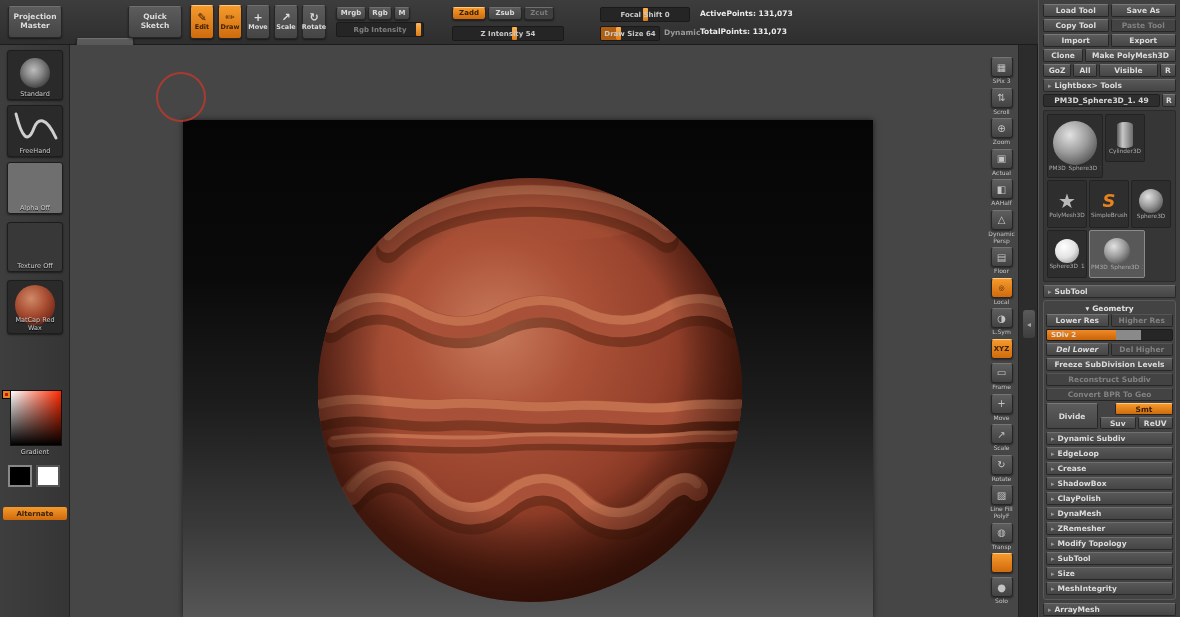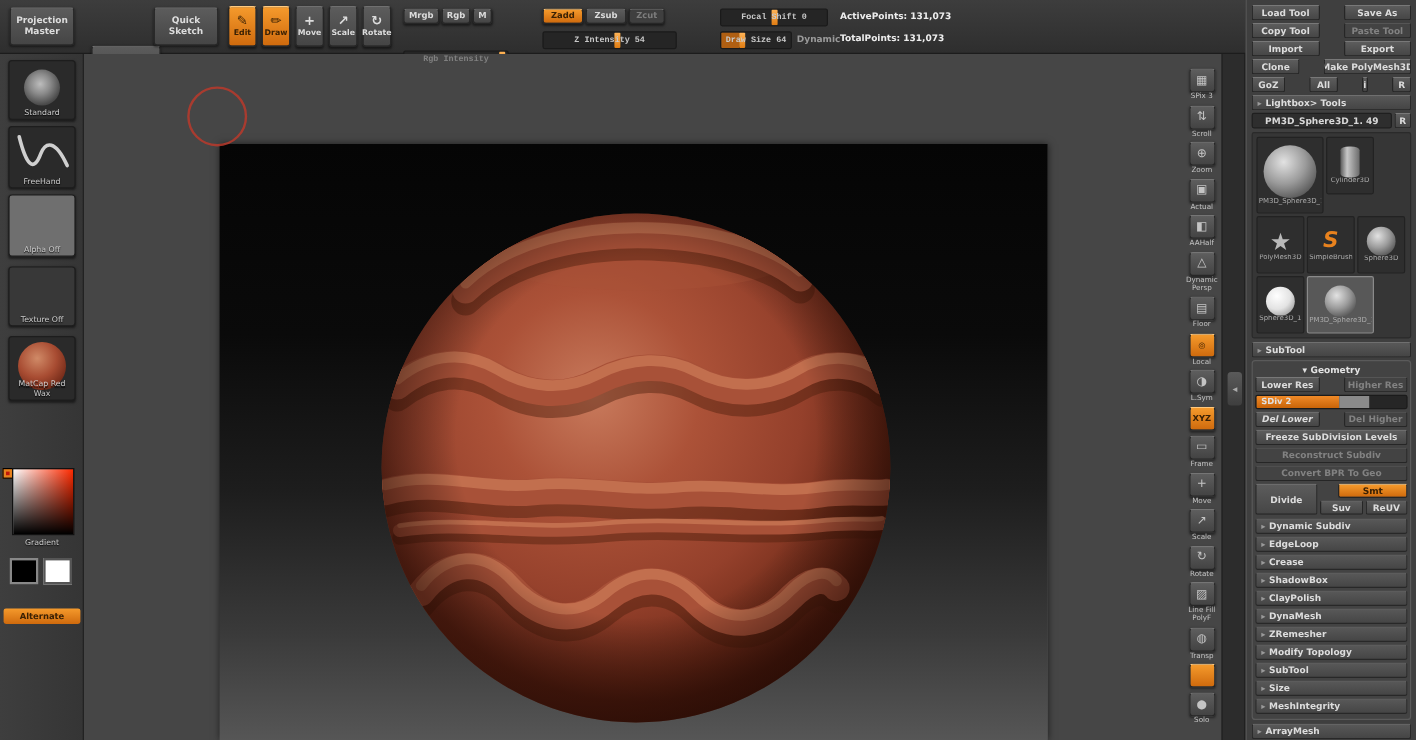--- a/index.html
+++ b/index.html
@@ -16,21 +16,21 @@
     box-shadow:0 1px 2px rgba(0,0,0,.5); cursor:pointer; line-height:1.15; }
   .tool-btn { width:24px; height:34px; flex-direction:column; gap:1px; font-size:6.5px; }
   .tool-btn .ticon { font-size:11px; line-height:11px; }
   .tool-btn.on { background:linear-gradient(#f59a2c,#cf6a0d); color:#3a2104;
     border-top-color:#ffc97e; }
   .minibtn { height:13px; font-size:7px; }
   .minibtn.on { background:linear-gradient(#f59a2c,#cf6a0d); color:#3a2104; border-top-color:#ffc97e;}
   .minibtn.dim { color:#7d7d7d; background:#3f3f3f; }
   .tslider { position:absolute; height:15px; background:#252525; border:1px solid #1a1a1a;
     border-radius:2px; color:#c9c9c9; font-size:7px; font-weight:bold;
-    display:flex; align-items:center; justify-content:center; overflow:hidden;font-family:Liberation Mono, monospace; }
+    display:flex; align-items:center; justify-content:center; overflow:hidden; }
   .tslider.dimtxt { color:#808080; }
   .tslider .fill { position:absolute; left:0; top:0; bottom:0; background:#b05f12; }
   .tslider .handle { position:absolute; top:0; bottom:0; width:5px;
     background:linear-gradient(#ffb457,#e07c12); border-radius:1px; }
   .tslider .txt { position:relative; z-index:2; }
   .points { position:absolute; color:#ededed; font-size:7.5px; font-weight:bold; }
   #top-divider-handle { position:absolute; left:225px; top:45px; width:28px; height:6px;
     background:linear-gradient(#6a6a6a,#4a4a4a); border-radius:0 0 3px 3px; }
 
   
@@ -94,21 +94,21 @@
   
   #divider { position:absolute; left:1018px; top:45px; width:20px; height:572px;
     background:#2c2c2c; border-left:1px solid #222; border-right:1px solid #1a1a1a; }
   #divider-handle { position:absolute; left:4px; top:265px; width:12px; height:28px;
     background:linear-gradient(#5a5a5a,#3e3e3e); border-radius:3px; color:#aaa;
     font-size:8px; display:flex; align-items:center; justify-content:center; cursor:ew-resize; }
 
   
   #tool-panel { position:absolute; left:1038px; top:0; width:142px; height:617px;
     background:#3f3f3f; border-left:1px solid #555; padding:4px 4px 0 4px; overflow:hidden; }
-  .prow { display:flex; gap:20px; margin-bottom:2px; }
+  .prow { display:flex; gap:2px; margin-bottom:2px; }
   .pbtn { height:13px; background:linear-gradient(#5c5c5c,#464646);
     border:1px solid #262626; border-top-color:#787878; border-radius:2px; color:#dcdcdc;
     font-size:7.5px; font-weight:bold; display:flex; align-items:center; justify-content:center;
     cursor:pointer; white-space:nowrap; overflow:hidden; }
   .pbtn.dim { color:#828282; background:#434343; border-top-color:#555; }
   .pbtn.orange { background:linear-gradient(#f59a2c,#cf6a0d); color:#3a2104; border-top-color:#ffc97e; }
   .palette-bar { height:13px; background:linear-gradient(#585858,#454545);
     border:1px solid #282828; border-top-color:#6f6f6f; border-radius:2px;
     color:#ddd; font-size:7.5px; font-weight:bold; display:flex; align-items:center;
     padding-left:4px; gap:3px; margin-bottom:2px; cursor:pointer; }
@@ -175,21 +175,21 @@
     <span>Scale</span>
   </div>
   <div class="tbtn tool-btn" style="left:302px;top:5px;">
     <span class="ticon">↻</span>
     <span>Rotate</span>
   </div>
 
   <div class="tbtn minibtn" style="left:336px;top:7px;width:30px;">Mrgb</div>
   <div class="tbtn minibtn" style="left:368px;top:7px;width:24px;">Rgb</div>
   <div class="tbtn minibtn" style="left:394px;top:7px;width:16px;">M</div>
-  <div class="tslider dimtxt" style="left:336px;top:42px;width:88px;">
+  <div class="tslider dimtxt" style="left:336px;top:22px;width:88px;">
     <span class="handle" style="right:2px;"></span>
     <span class="txt">Rgb Intensity</span>
   </div>
 
   <div class="tbtn minibtn on" style="left:452px;top:7px;width:34px;">Zadd</div>
   <div class="tbtn minibtn" style="left:488px;top:7px;width:34px;">Zsub</div>
   <div class="tbtn minibtn dim" style="left:524px;top:7px;width:30px;">Zcut</div>
   <div class="tslider" style="left:452px;top:26px;width:112px;">
     <span class="handle" style="left:54%;"></span>
     <span class="txt">Z Intensity 54</span>

